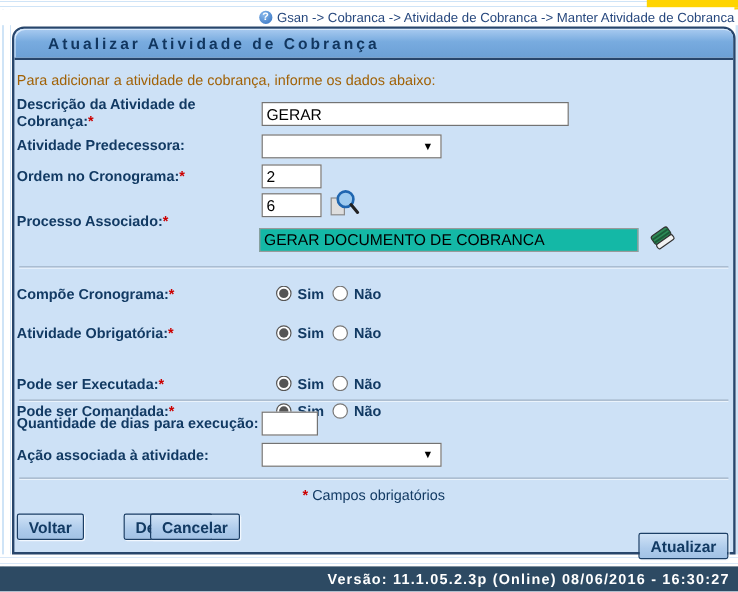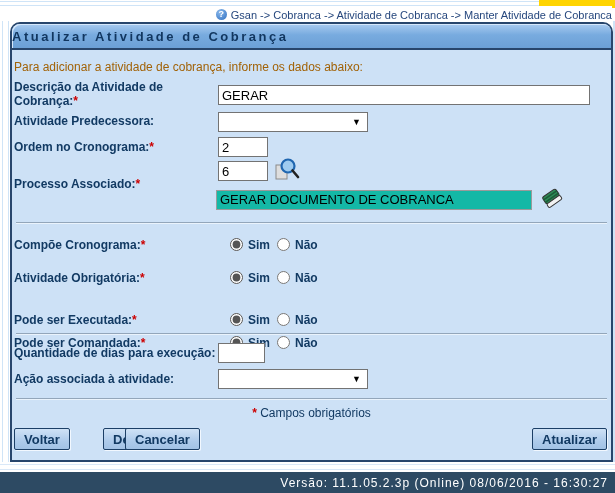--- a/index.html
+++ b/index.html
@@ -28,21 +28,21 @@
     color:#ffffff;font-size:9px;font-weight:bold;text-align:center;line-height:11px;cursor:pointer;}
 
   
   .panel{position:absolute;left:10px;top:22px;width:603px;height:440px;box-sizing:border-box;
     background:#cde1f6;border:2px solid #28466c;border-radius:10px 10px 0 0;}
   .titlebar{position:absolute;left:0;top:0;right:0;height:24px;
     background:linear-gradient(180deg,#a9cbf0 0%,#7cadе0 45%,#6fa3d8 100%);
     background:linear-gradient(180deg,#a9cbf0 0%,#78abdf 45%,#6ca0d6 100%);
     border-bottom:2px solid #28466c;border-radius:8px 8px 0 0;
     box-shadow:inset 1px 1px 0 #d6e8fb;
-    display:flex;align-items:center;padding-left:0;
+    display:flex;align-items:center;padding-left:28px;
     font-size:13px;font-weight:bold;letter-spacing:2.5px;color:#11365f;}
   .content{position:absolute;left:0;top:26px;right:0;bottom:0;}
 
   .lbl{position:absolute;font-size:12px;font-weight:bold;color:#123a63;line-height:14px;}
   .instruction{position:absolute;left:2px;top:10px;font-size:12px;color:#a16207;}
   .star{color:#cc0000;font-weight:bold;}
   .txt{position:absolute;height:20px;box-sizing:border-box;border:1px solid #737373;
     background:#ffffff;font-family:"Liberation Sans",sans-serif;font-size:13px;color:#000;
     padding:0 3px;}
   .ro{background:#14b8a6;border:1px solid #9a9a9a;line-height:18px;overflow:hidden;white-space:nowrap;}
@@ -58,28 +58,28 @@
   .rl-sim{left:236px;} .rl-nao{left:283px;}
 
   .required-note{position:absolute;left:0;right:0;top:356px;text-align:center;
     font-size:12px;color:#123a63;}
 
   .btn{position:absolute;top:378px;height:22px;box-sizing:border-box;
     background:linear-gradient(180deg,#cfe2f6 0%,#aecbeb 60%,#a2c2e5 100%);
     border:1px solid #1c3f66;border-radius:2px;box-shadow:1px 1px 0 #f2f8ff;
     font-family:"Liberation Sans",sans-serif;font-size:13px;font-weight:bold;color:#123a63;
     padding:0 9px;cursor:pointer;}
-  .btn-voltar{left:2px;} .btn-desfazer{left:50px;margin-left:41px;} .btn-cancelar{left:113px;} .btn-atualizar{right:4px;}
+  .btn-voltar{left:2px;} .btn-desfazer{left:50px;margin-left:41px;} .btn-cancelar{left:113px;} .btn-atualizar{right:4px;margin-top:16px;}
 
   .icon-btn{position:absolute;cursor:pointer;background:none;border:none;padding:0;}
 
   
   .footer{position:absolute;left:0;top:472px;width:615px;height:21px;background:#2d4a63;
     display:flex;align-items:center;justify-content:flex-end;padding-right:7px;box-sizing:border-box;}
-  .footer-text{font-size:12px;font-weight:normal;color:#ffffff;letter-spacing:1px;white-space:nowrap;}
+  .footer-text{font-size:12px;font-weight:bold;color:#ffffff;letter-spacing:1px;white-space:nowrap;}
 </style>
 </head>
 <body>
 
 <div class="top-stripes"></div>
 <div class="yellow-corner"></div>
 <div class="yellow-side"></div>
 <div class="left-stripes"></div>
 <div class="bottom-stripes"></div>
 <div class="right-sliver"></div>
@@ -89,21 +89,21 @@
   <span class="breadcrumb-text">Gsan -&gt; Cobranca -&gt; Atividade de Cobranca -&gt; Manter Atividade de Cobranca</span>
 </div>
 
 <div class="panel">
   <div class="titlebar">Atualizar Atividade de Cobrança</div>
 
   <div class="content">
     <div class="instruction">Para adicionar a atividade de cobrança, informe os dados abaixo:</div>
 
     <div class="lbl" style="left:2px;top:30px;width:200px;"><span>Descrição da Atividade de Cobrança:</span><span class="star">*</span></div>
-    <input class="txt" style="left: 206px; top: 35px; width: 372px;" type="text" value="GERAR">
+    <input class="txt" style="left: 206px; top: 35px; width: 256px;" type="text" value="GERAR">
 
     <div class="lbl" style="left:2px;top:64px;">Atividade Predecessora:</div>
     <div class="sel" style="left:206px;top:62px;width:150px;">
       <span></span>
       <span class="arrow">▼</span>
     </div>
 
     <div class="lbl" style="left:2px;top:90px;"><span>Ordem no Cronograma:</span><span class="star">*</span></div>
     <input class="txt" style="left: 206px; top: 87px; width: 50px;" type="text" value="2">
 

